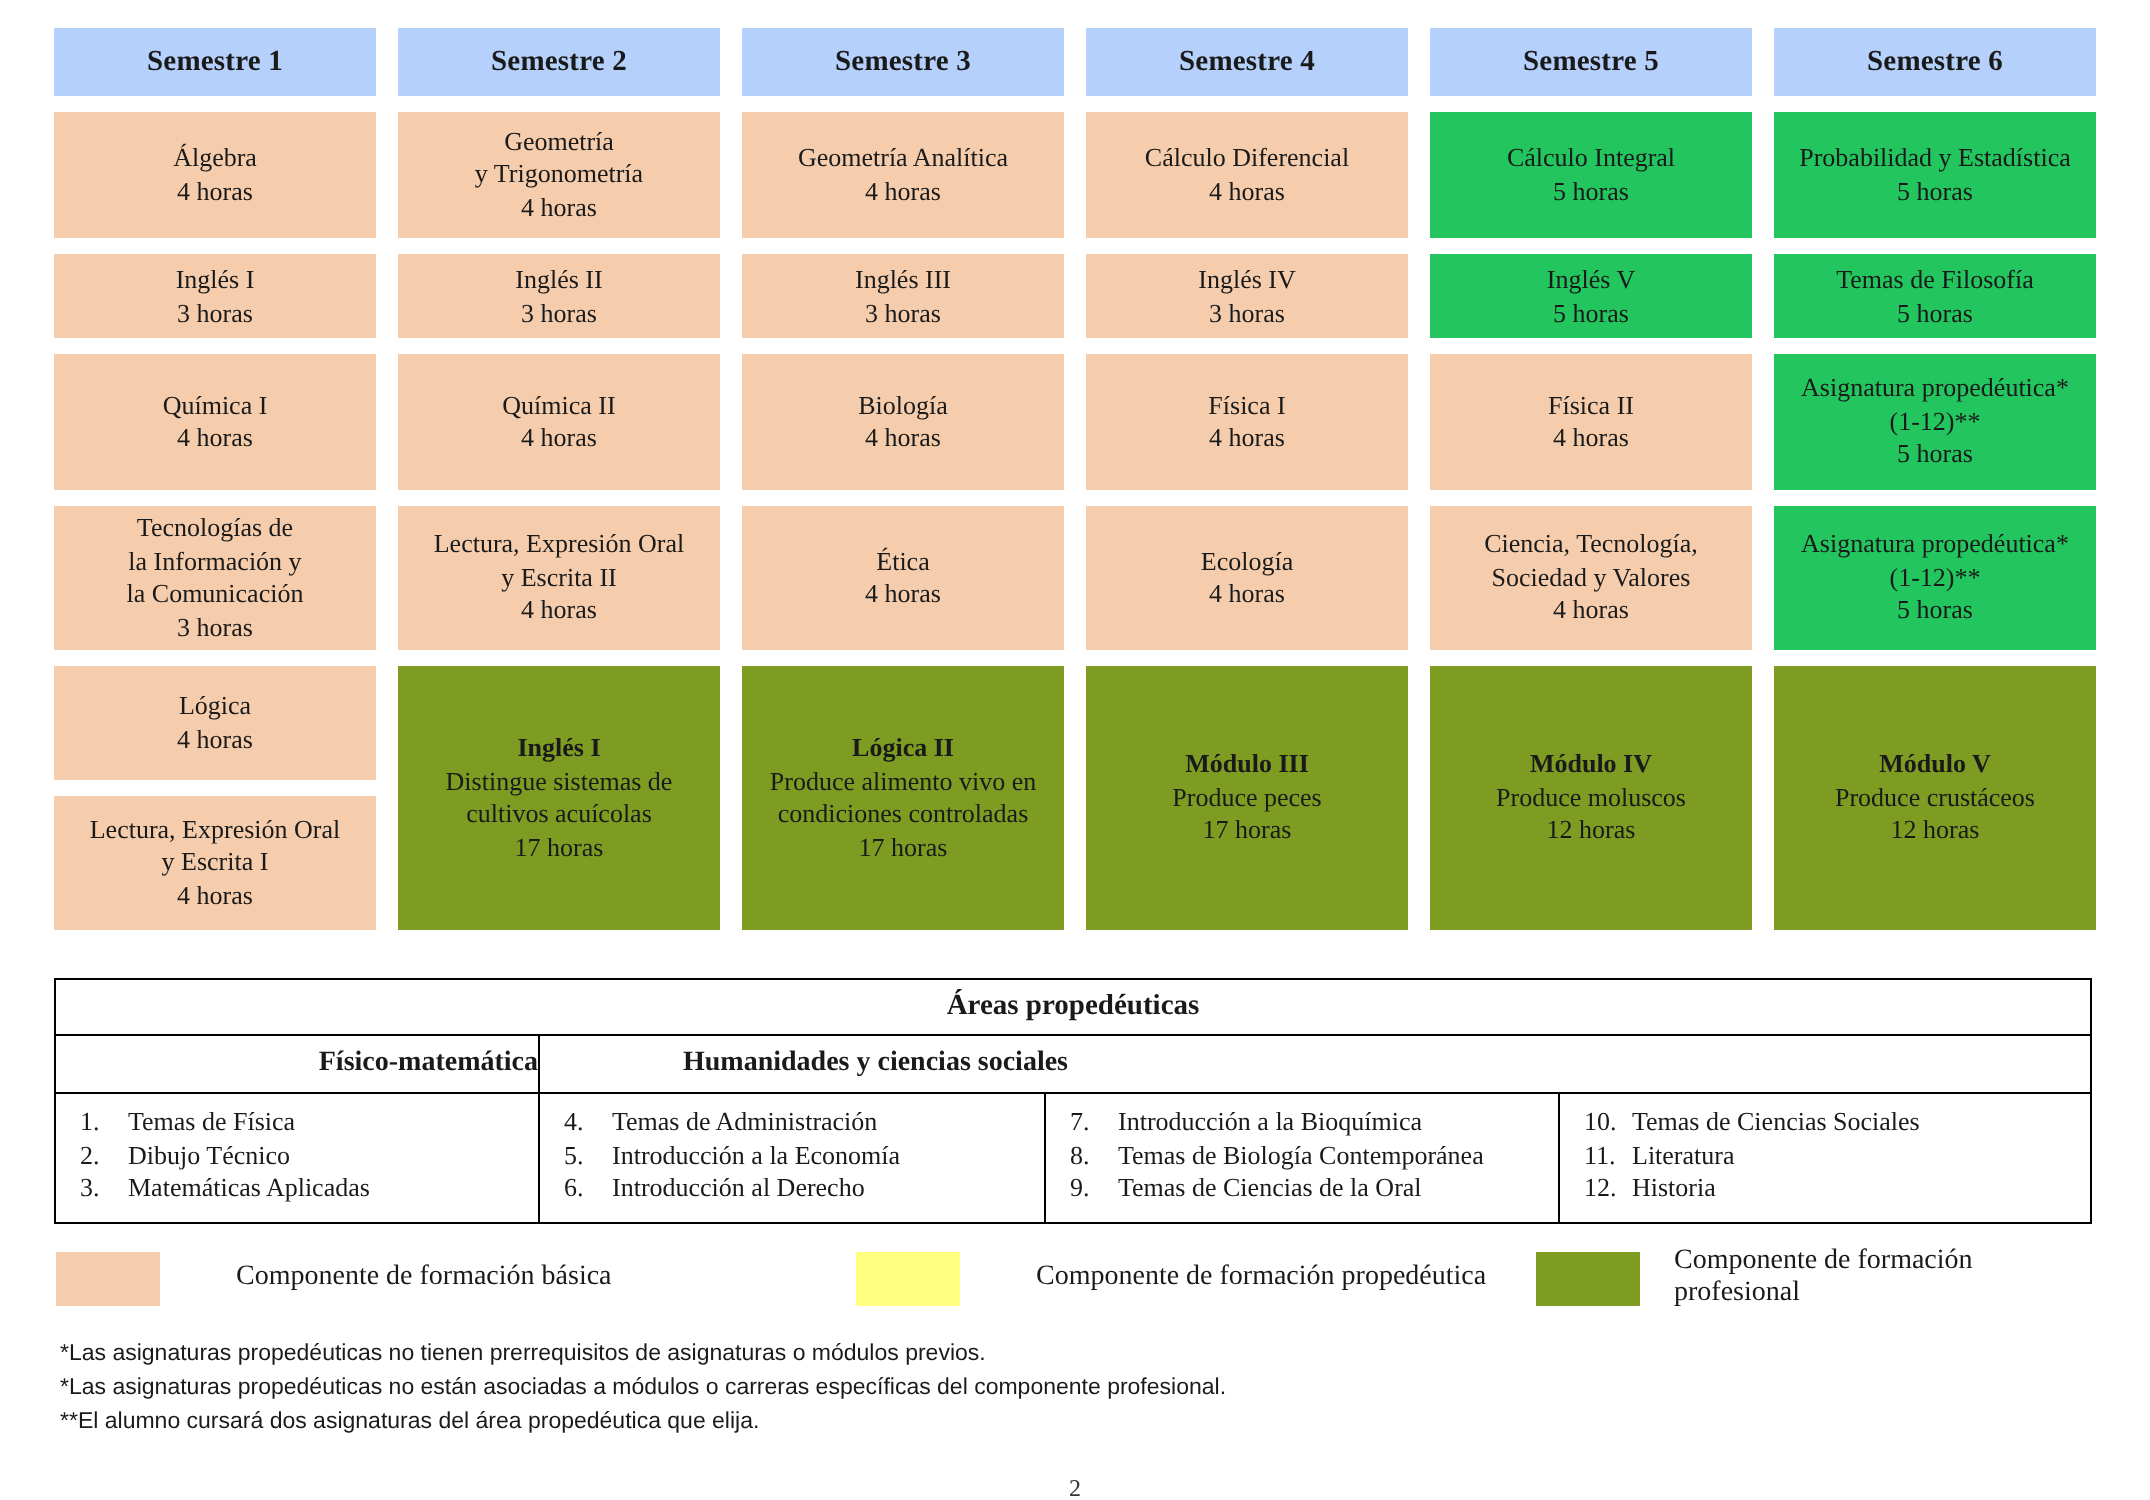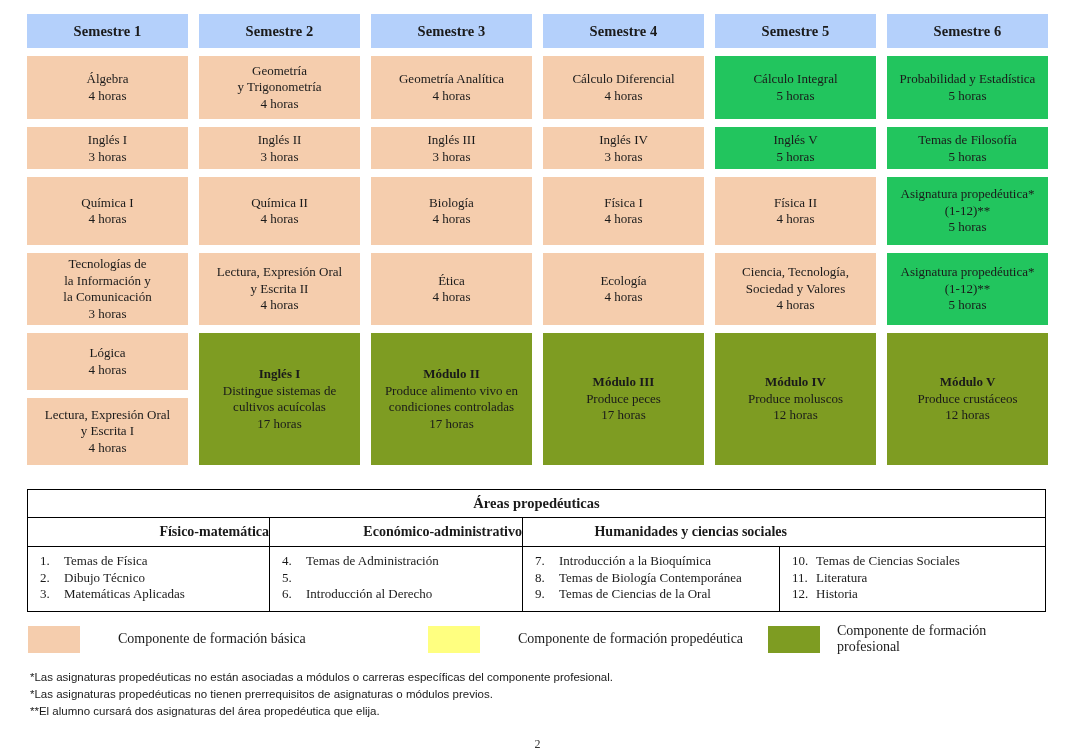--- a/index.html
+++ b/index.html
@@ -242,21 +242,21 @@
       </div>
       <div class="cell c-basica h-r3">
         <span class="ln">Biología</span>
         <span class="ln">4 horas</span>
       </div>
       <div class="cell c-basica h-r4">
         <span class="ln">Ética</span>
         <span class="ln">4 horas</span>
       </div>
       <div class="cell c-profesional h-mod">
-        <span class="ln title-b">Módulo II</span>
+        <span class="ln title-b">Lógica II</span>
         <span class="ln">Produce alimento vivo en</span>
         <span class="ln">condiciones controladas</span>
         <span class="ln">17 horas</span>
       </div>
     </div>
     <div class="sem-col">
       <div class="sem-head">Semestre 4</div>
       <div class="cell c-basica h-r1">
         <span class="ln">Cálculo Diferencial</span>
         <span class="ln">4 horas</span>
@@ -331,23 +331,20 @@
       </div>
     </div>
   </div>
 
 <div id="areas-table">
   <div id="areas-title">Áreas propedéuticas</div>
   <div class="areas-head-row">
       <div class="area-col w1">
         <div class="area-head">Físico-matemática</div>
       </div>
-      <div class="area-col w2">
-        <div class="area-head">Económico-administrativo</div>
-      </div>
       <div class="area-col w4">
         <div class="area-head">Humanidades y ciencias sociales</div>
       </div>
     </div>
   <div class="areas-body-row">
       <div class="area-col w1">
         <div class="area-list">
           <div class="area-item">
             <span class="area-num">1.</span>
             <span class="area-label">Temas de Física</span>
@@ -363,20 +360,21 @@
         </div>
       </div>
       <div class="area-col w2">
         <div class="area-list">
           <div class="area-item">
             <span class="area-num">4.</span>
             <span class="area-label">Temas de Administración</span>
           </div>
           <div class="area-item">
             <span class="area-num">5.</span>
+            <span class="area-label">Introducción a la Economía</span>
           </div>
           <div class="area-item">
             <span class="area-num">6.</span>
             <span class="area-label">Introducción al Derecho</span>
           </div>
         </div>
       </div>
       <div class="area-col w3">
         <div class="area-list">
           <div class="area-item">
@@ -421,18 +419,18 @@
       <div class="legend-swatch" style="background: rgb(255, 255, 128);"></div>
       <div class="legend-label">Componente de formación propedéutica</div>
     </div>
     <div class="legend-item li-3">
       <div class="legend-swatch" style="background: rgb(126, 156, 34);"></div>
       <div class="legend-label">Componente de formación profesional</div>
     </div>
   </div>
 
 <div id="footnotes">
+    <div>*Las asignaturas propedéuticas no tienen prerrequisitos de asignaturas o módulos previos.</div>
     <div>*Las asignaturas propedéuticas no están asociadas a módulos o carreras específicas del componente profesional.</div>
-    <div>*Las asignaturas propedéuticas no tienen prerrequisitos de asignaturas o módulos previos.</div>
     <div>**El alumno cursará dos asignaturas del área propedéutica que elija.</div>
   </div>
 
 <div id="page-number">2</div>
 
 </body></html>

